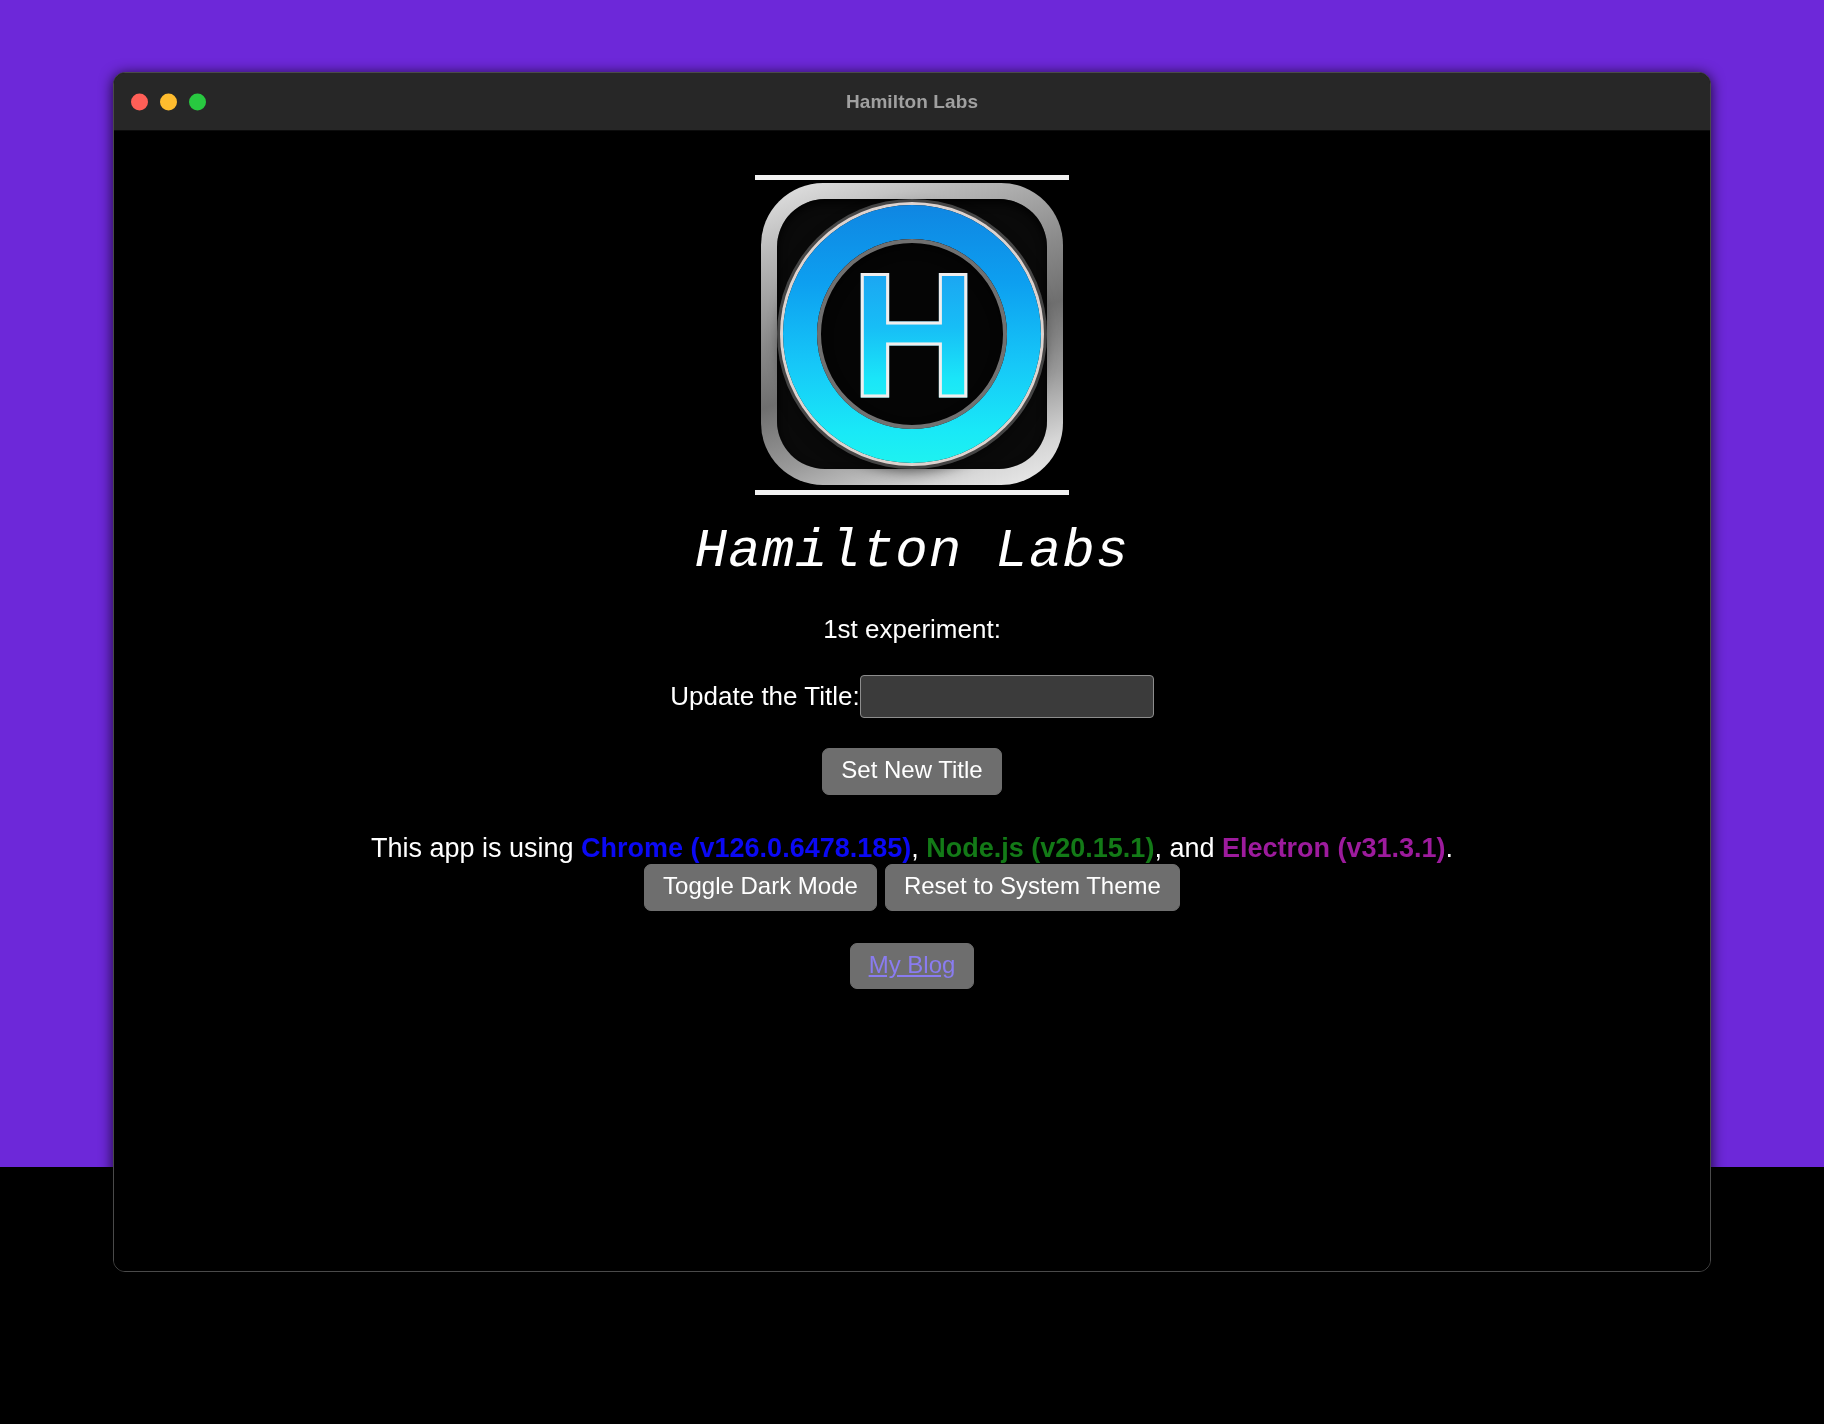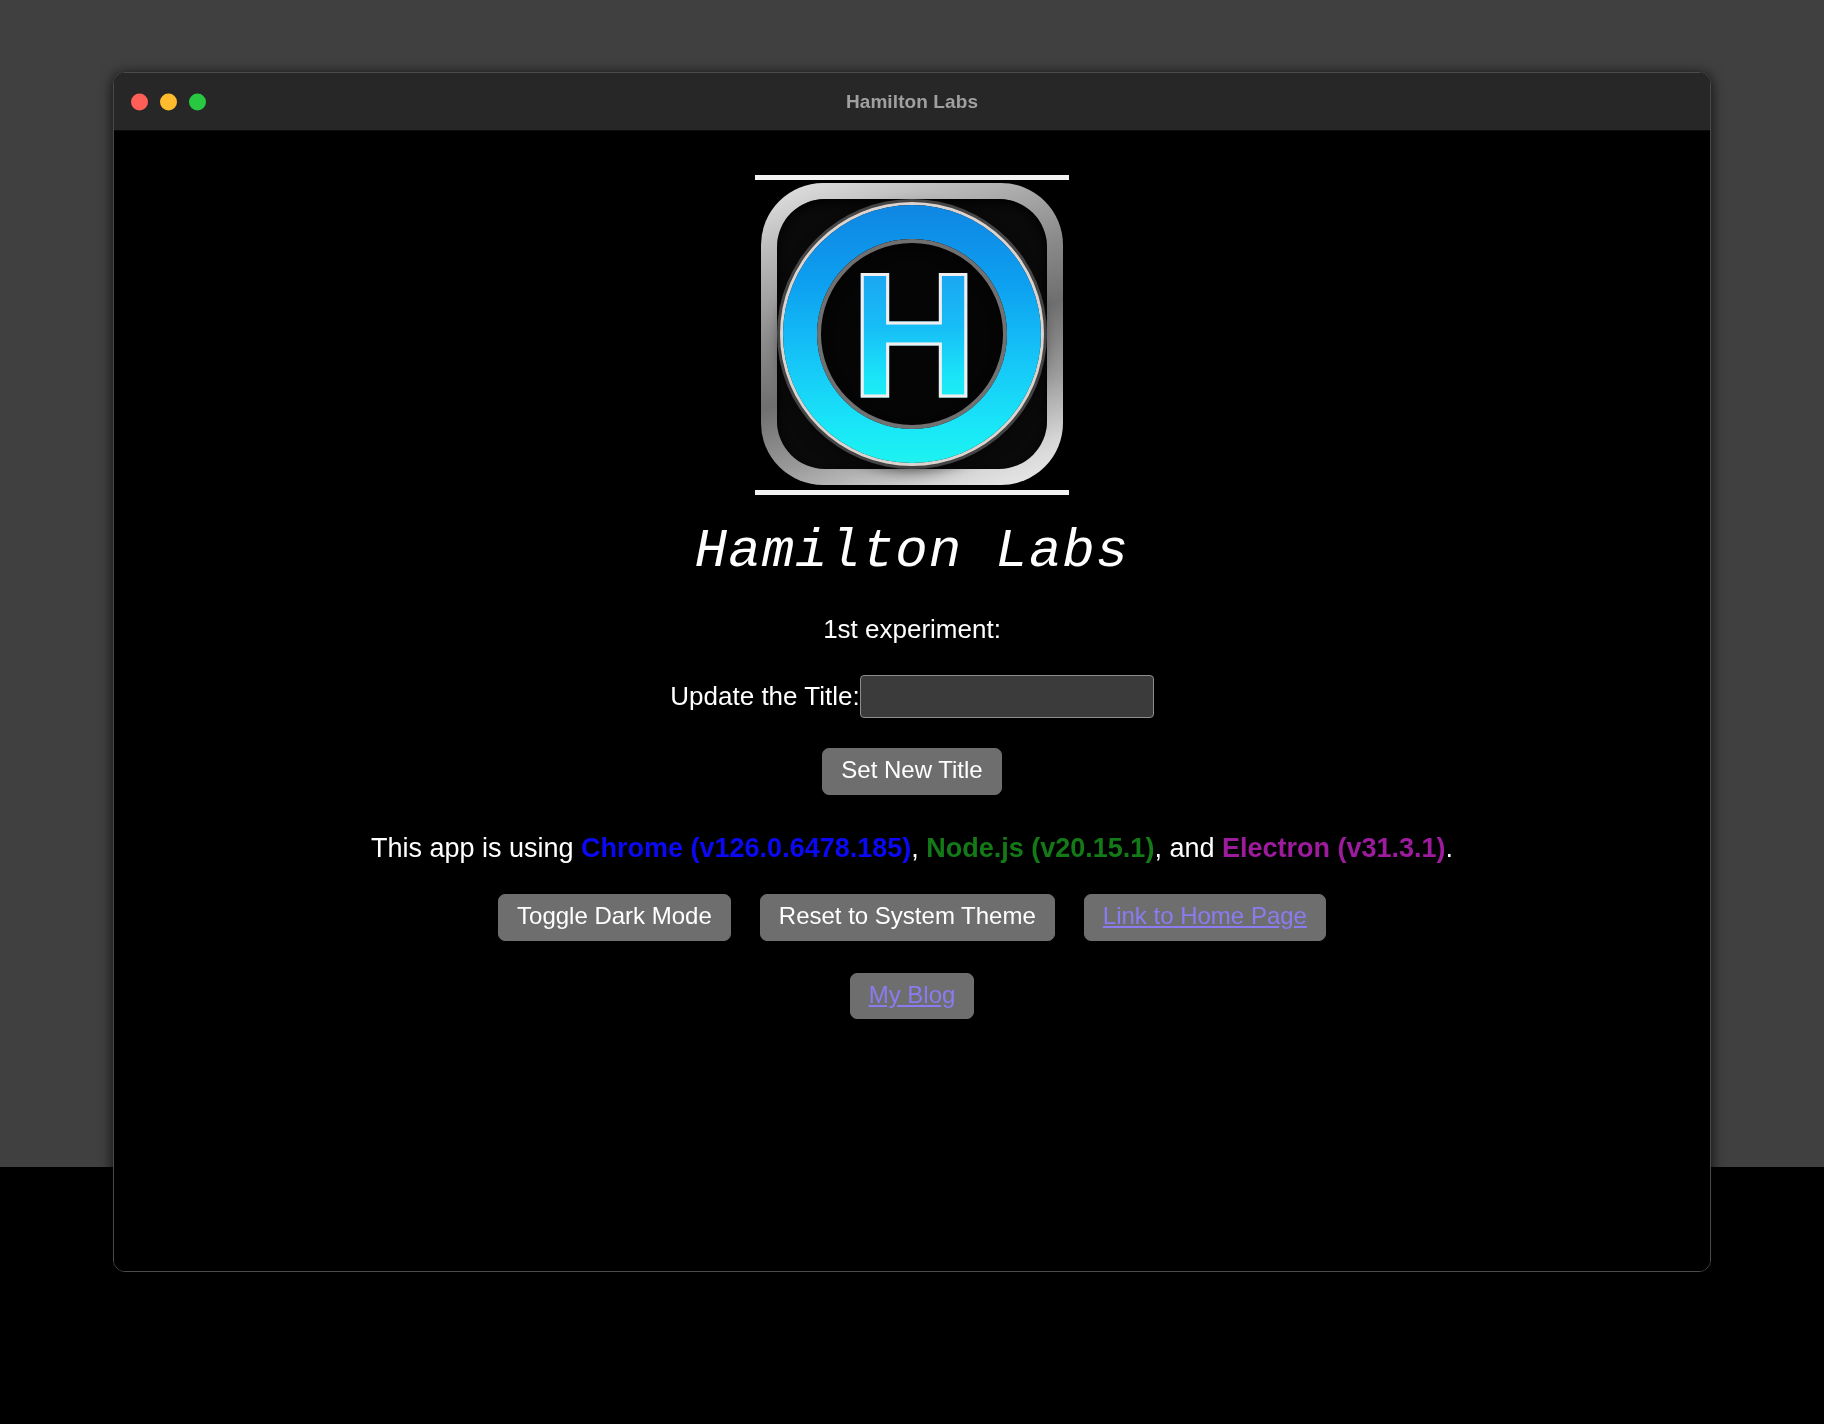--- a/index.html
+++ b/index.html
@@ -11,21 +11,21 @@
     height: 1424px;
     overflow: hidden;
     font-family: "Liberation Sans", sans-serif;
   }
 
   
   .desktop {
     position: relative;
     width: 1824px;
     height: 1167px;
-    background: #404040;
+    background: #6d28d9;
   }
 
   .window {
     position: absolute;
     left: 113px;
     top: 72px;
     width: 1598px;
     height: 1200px;
     border-radius: 12px;
     background: #000000;
@@ -233,23 +233,22 @@
   .v-electron { color: #9d1b9d; font-weight: bold; }
 
   .theme-line {
     margin-top: 32px;
     font-size: 27px;
     color: #ffffff;
   }
   .theme-line .theme-value { font-weight: bold; }
 
   .button-row {
-    margin-top: 30px;
-    display: flex;
-    gap: 29px;
+    display: flex;
+    gap: 8px;
   }
 
   .link-text {
     color: #8a7cf0;
     text-decoration: underline;
   }
 
   .blog-row {
     margin-top: 32px;
   }
@@ -296,21 +295,20 @@
       <button class="btn btn-set">Set New Title</button>
 
       <div class="versions">
         <span>This app is using </span><span class="v-chrome">Chrome (v126.0.6478.185)</span><span>, </span><span class="v-node">Node.js (v20.15.1)</span><span>, and </span><span class="v-electron">Electron (v31.3.1)</span><span>.</span>
       </div>
 
 
       <div class="button-row">
         <button class="btn">Toggle Dark Mode</button>
         <button class="btn">Reset to System Theme</button>
-        <button class="btn"><span class="link-text">Link to Home Page</span></button>
       </div>
 
       <div class="blog-row">
         <button class="btn"><span class="link-text">My Blog</span></button>
       </div>
 
     </div>
   </div>
 </div>
 

